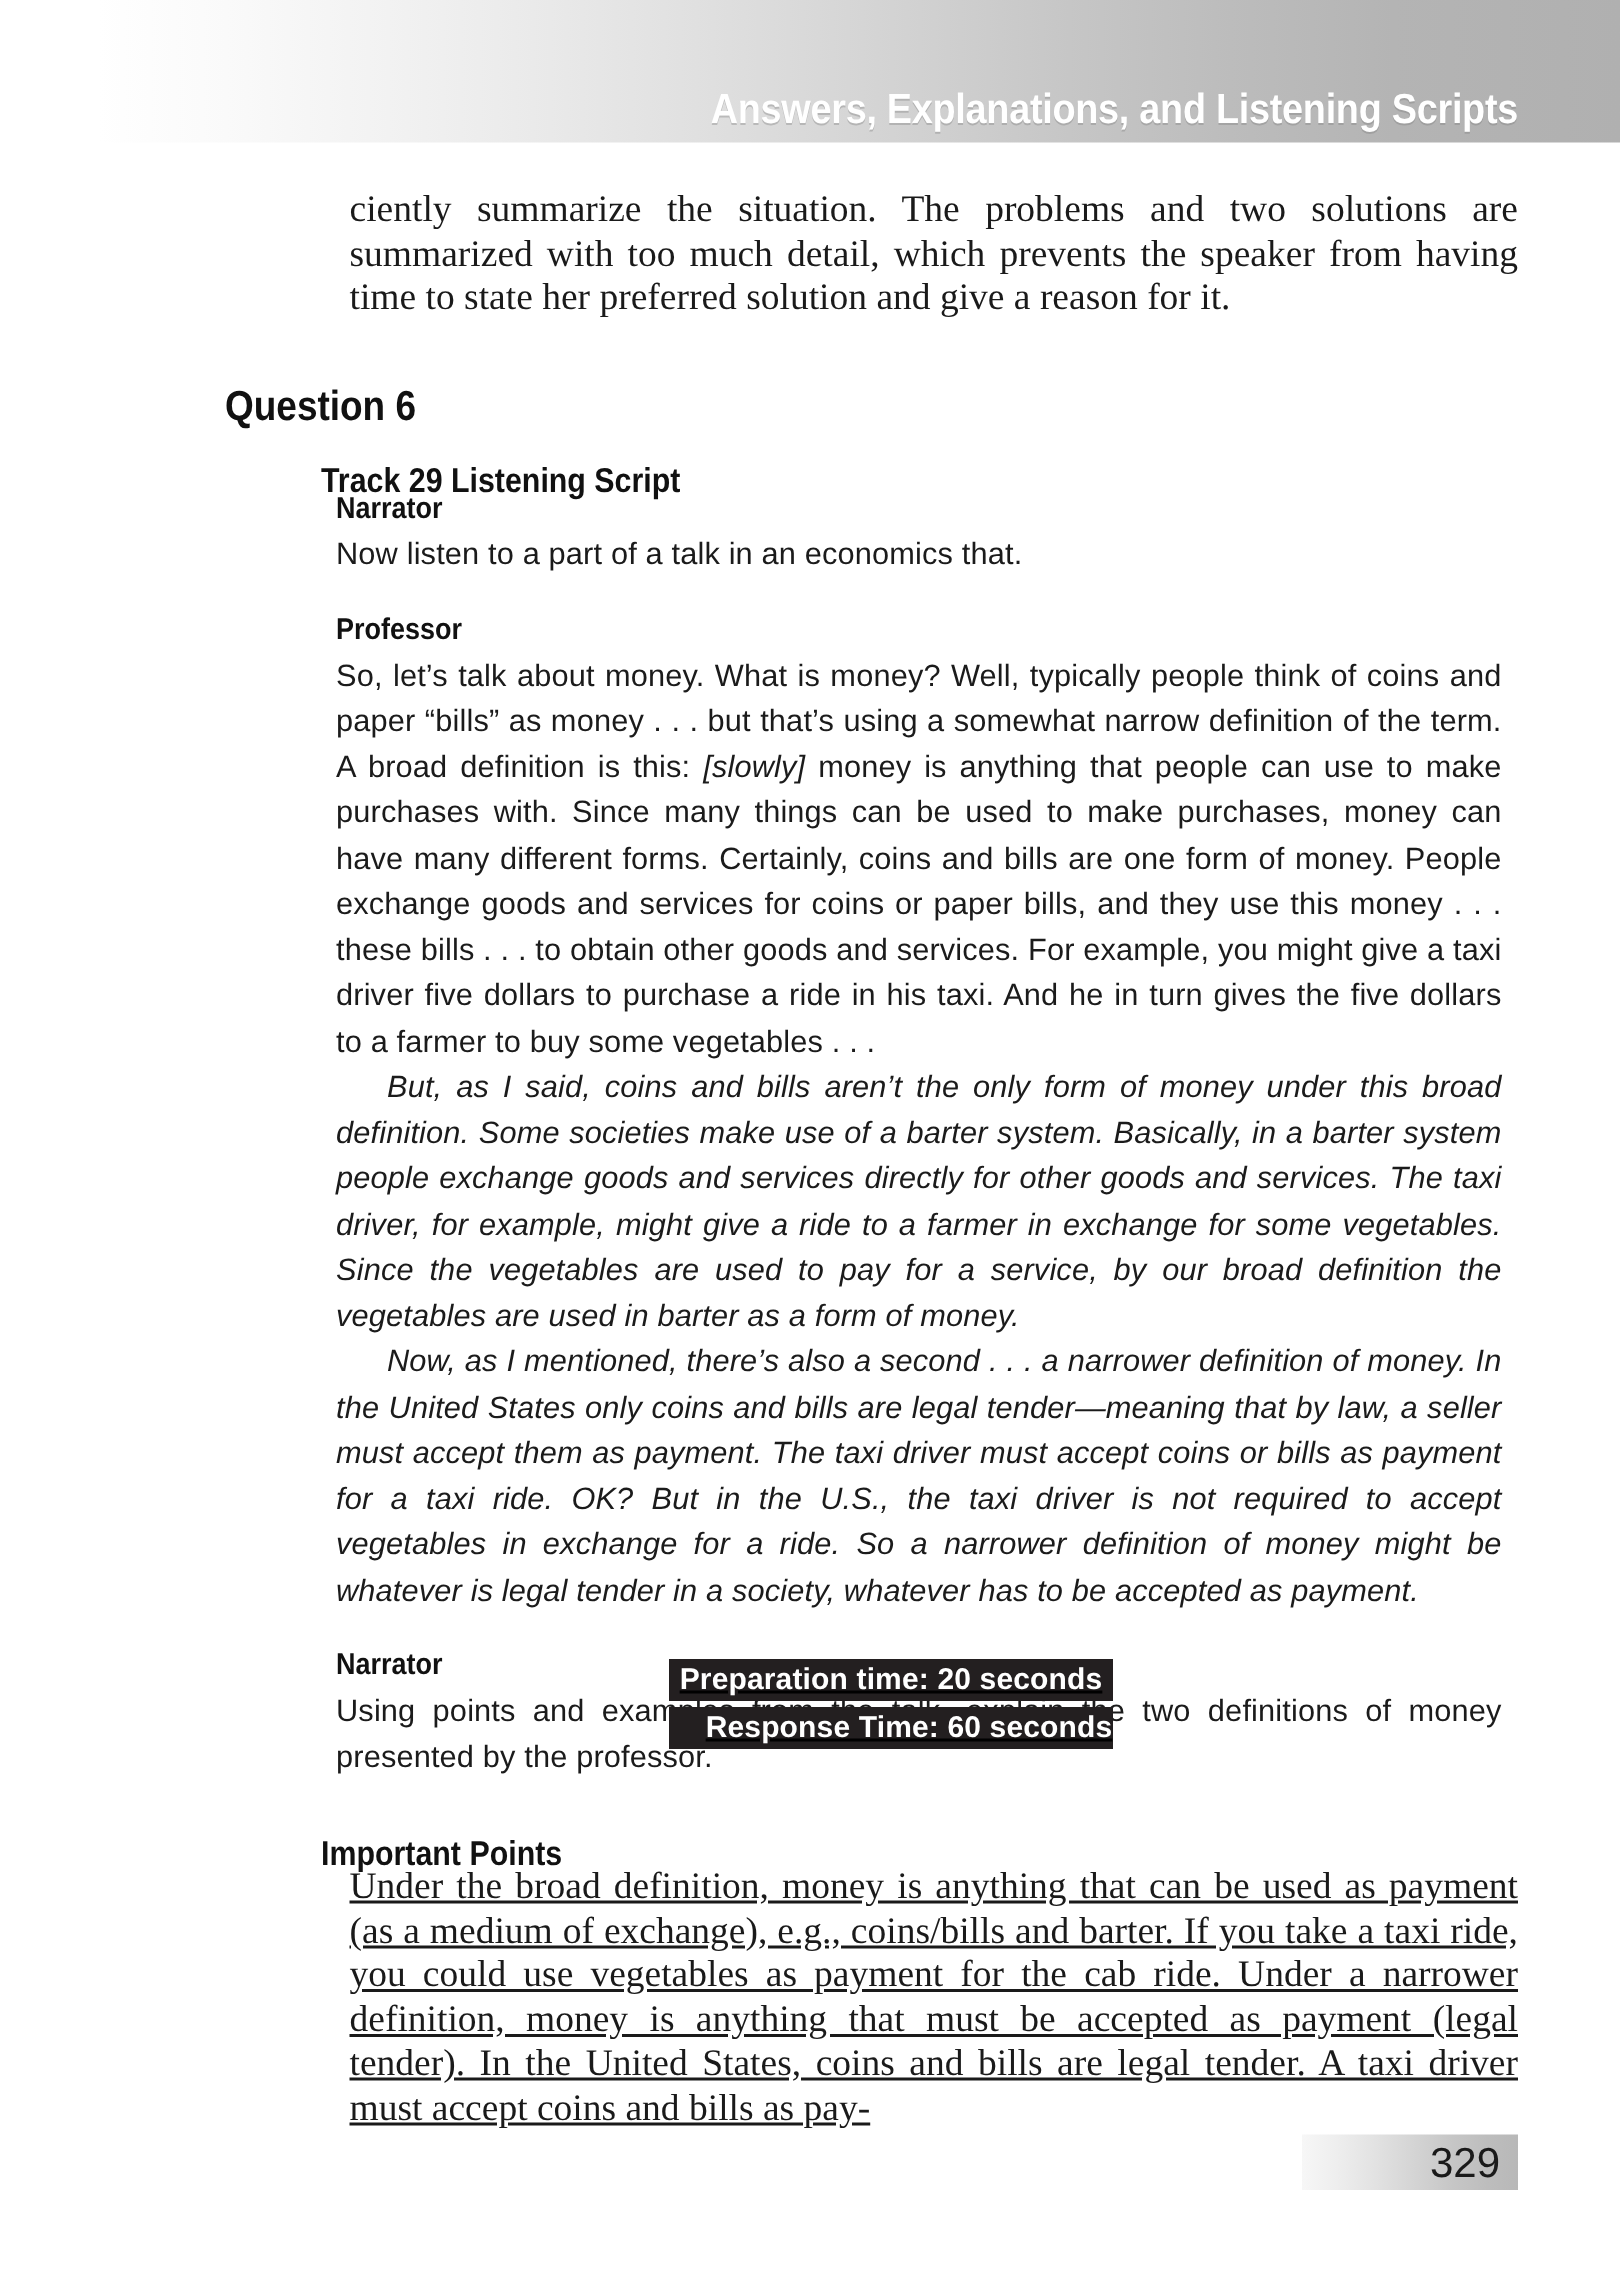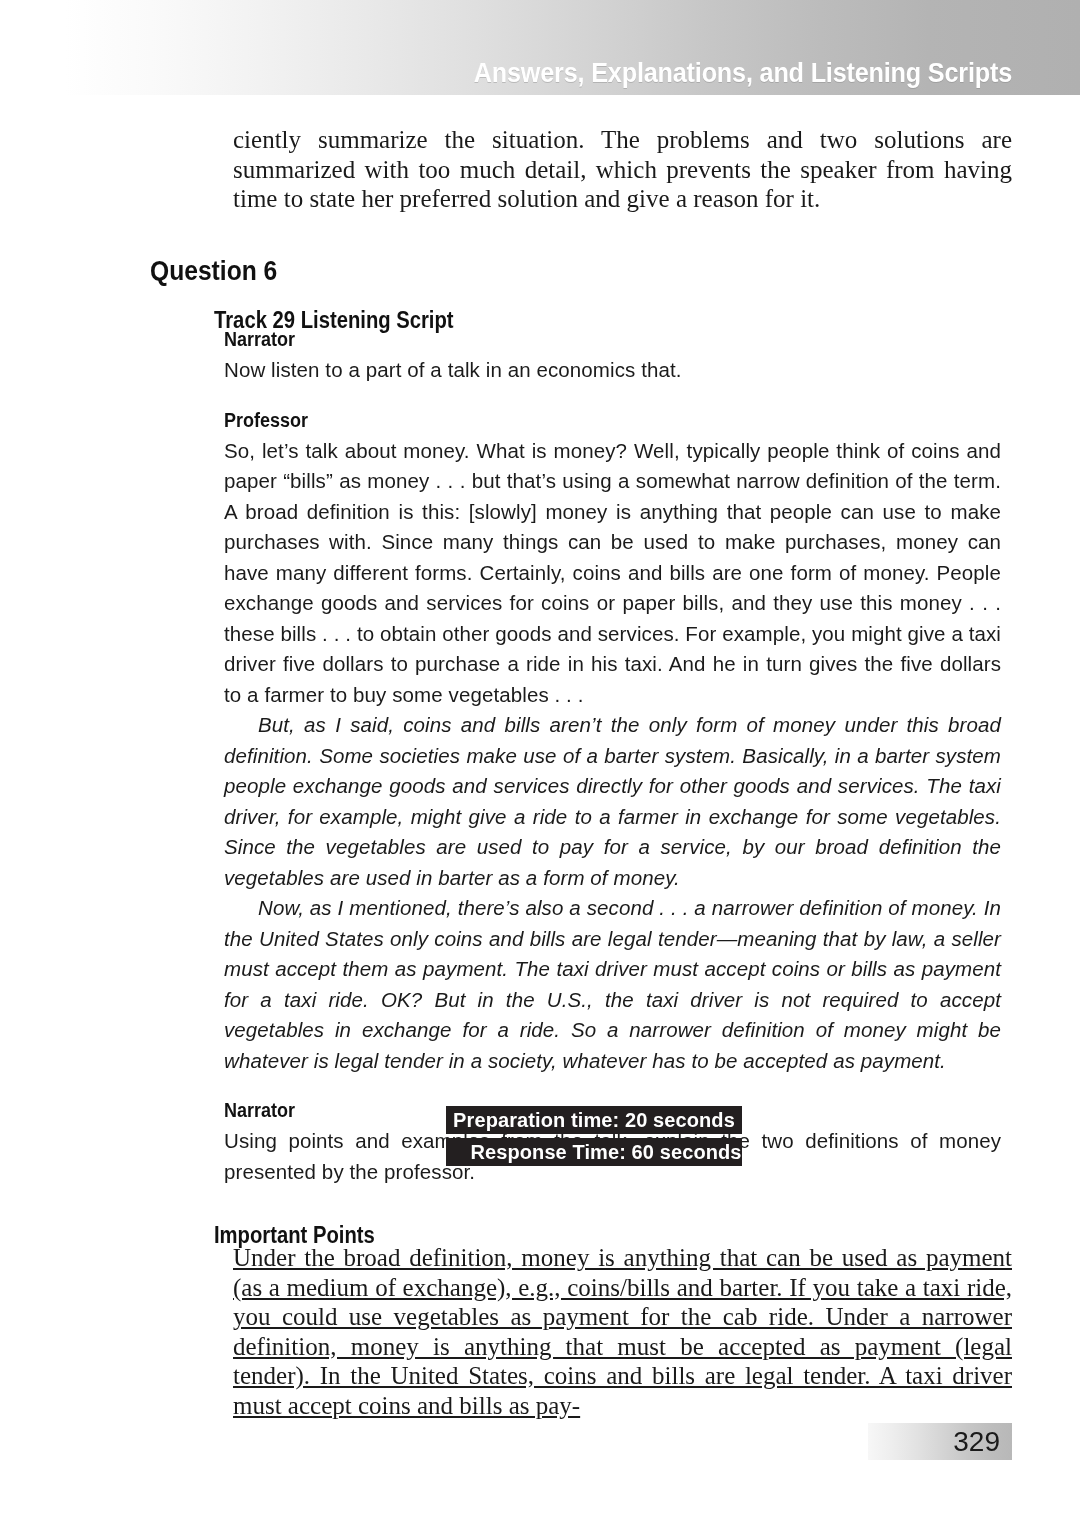--- a/index.html
+++ b/index.html
@@ -127,28 +127,29 @@
     font-family: "Liberation Sans Narrow", "Liberation Sans", sans-serif;
     font-size: 20.5px;
     line-height: 30.5px;
     color: #1b1b1b;
     text-align: justify;
     margin: 0;
     letter-spacing: 0.1px;
   }
   .script-para.indent { text-indent: 34px; font-style: italic; }
   .gap-md { height: 22px; }
-  .ital { }
+  .ital { font-style: italic; }
 
   
   .timing-wrap {
     position: absolute;
     left: 446px;
     top: 1011px;
     width: 296px;
+    text-decoration: underline;
   }
   .timing-box {
     background: #231f20;
     color: #ffffff;
     text-align: center;
     font-family: "Liberation Sans Narrow", "Liberation Sans", sans-serif;
     font-weight: bold;
     font-size: 20px;
     line-height: 28px;
     height: 28px;

